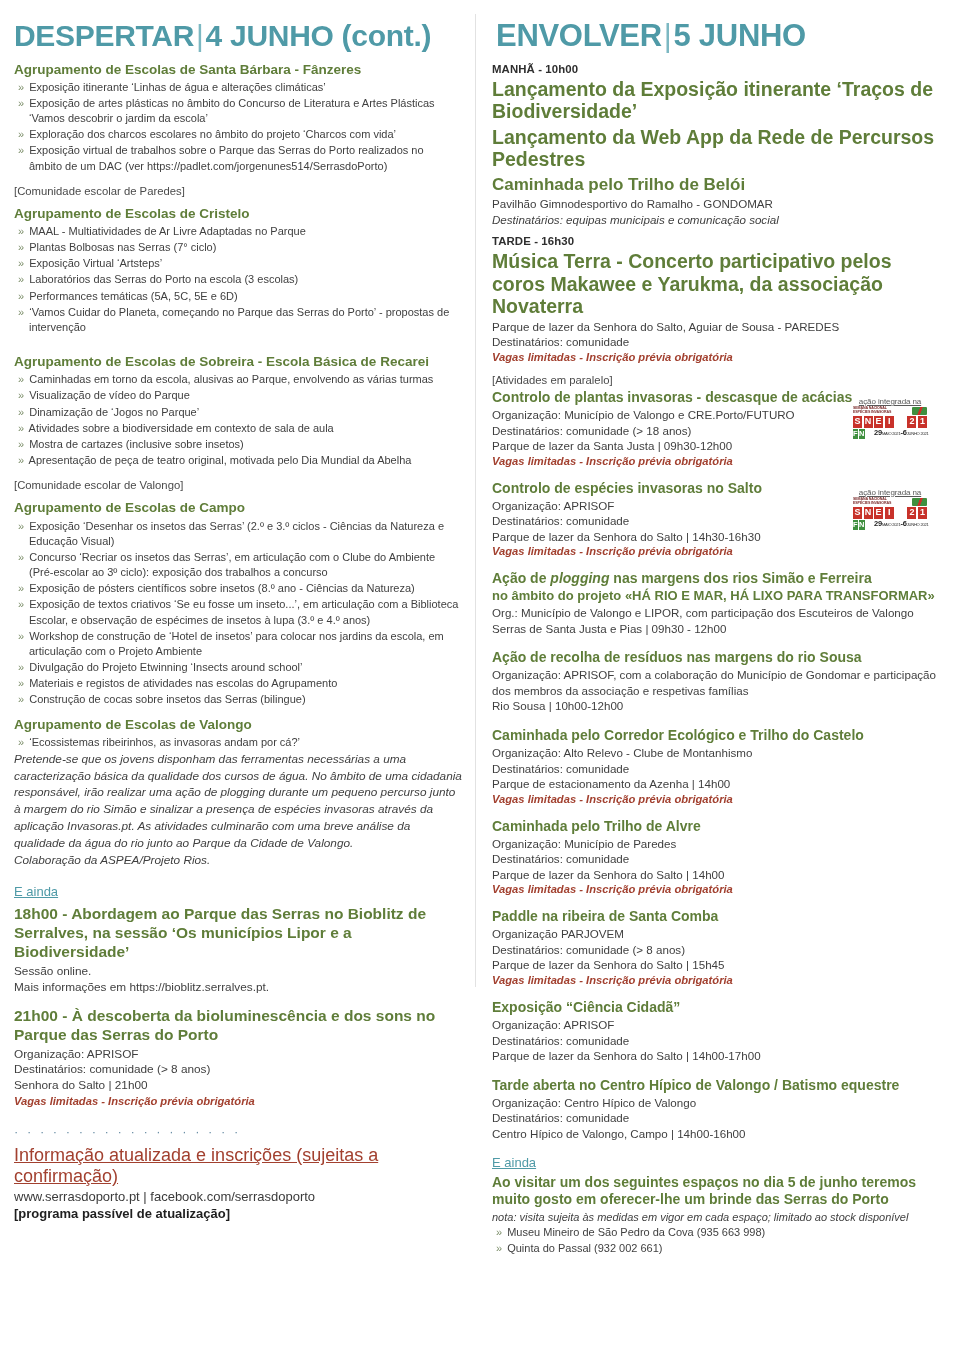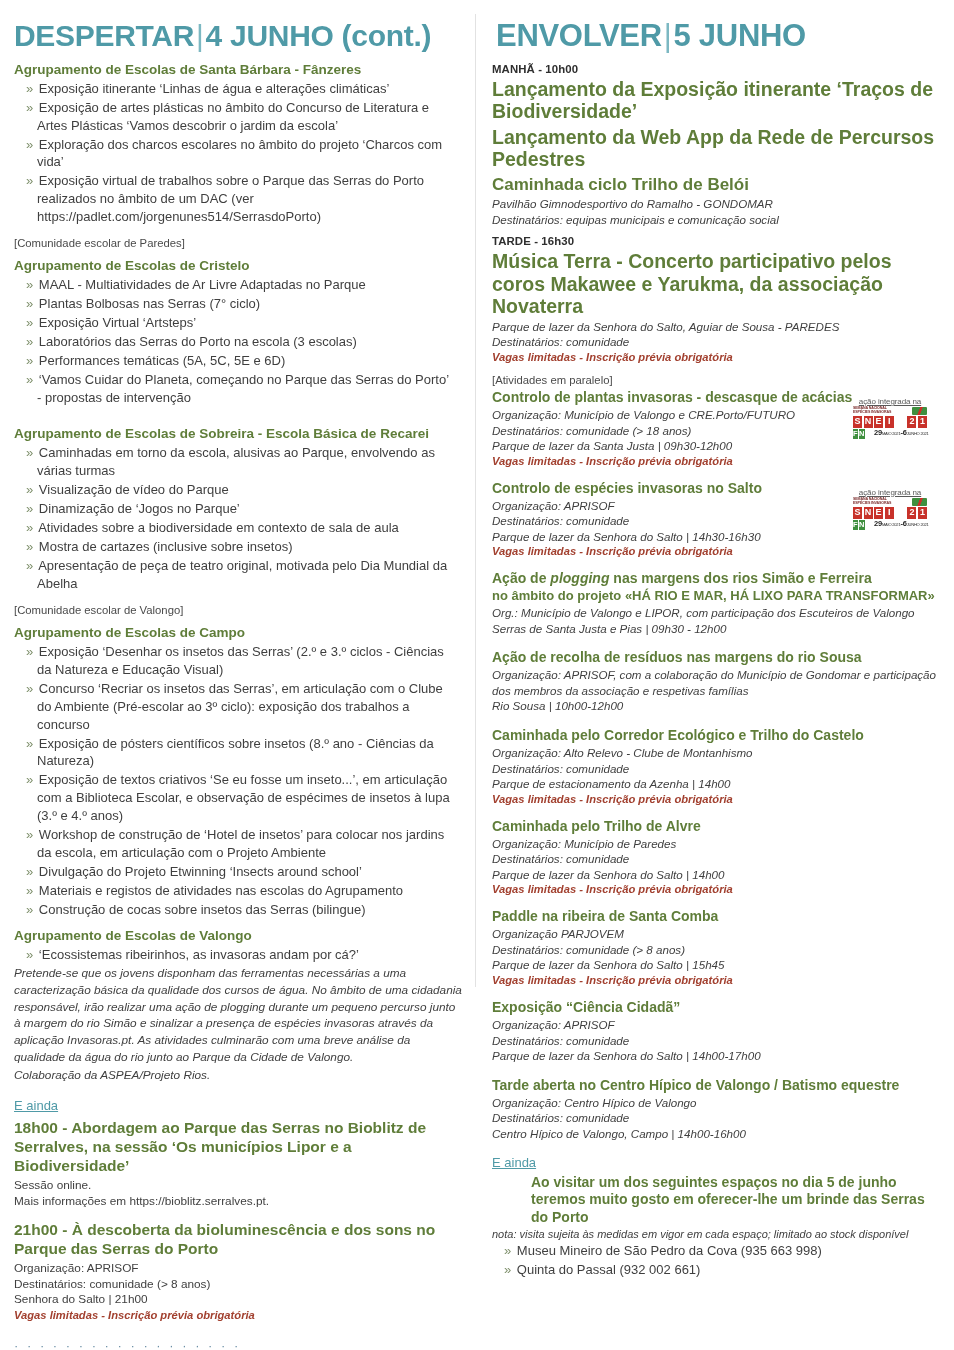--- a/index.html
+++ b/index.html
@@ -52,24 +52,24 @@
 
   
   .grp-head {
     color: #5f7d39;
     font-weight: bold;
     font-size: 13.5px;
     margin: 9px 0 2px 0;
     line-height: 1.2;
   }
   .bullet {
-    font-size: 13px;
+    font-size: 11px;
     line-height: 1.38;
     color: #3f3f3f;
-    margin: 1px 12px;
+    margin: 1px 4px;
     padding-left: 11px;
     text-indent: -11px;
   }
   .bullet .mk { color: #7d8f6a; padding-right: 2px; }
   .bracket {
     font-size: 11.3px;
     color: #4a4a4a;
     margin: 11px 0 3px 0;
   }
   .ital {
@@ -127,21 +127,20 @@
     color: #5f7d39;
     font-weight: bold;
     font-size: 17px;
     line-height: 1.18;
     margin: 4px 0 1px 0;
   }
   .meta {
     font-size: 11.6px;
     color: #3f3f3f;
     line-height: 1.34;
-    font-style: italic;
   }
   .meta-ital {
     font-size: 11.6px;
     color: #3f3f3f;
     font-style: italic;
     line-height: 1.34;
   }
   .act-title {
     color: #5f7d39;
     font-weight: bold;
@@ -315,21 +314,21 @@
 
   <div class="col col-right">
 
     <div class="banner banner-right">
       <span>ENVOLVER</span><span class="pipe">|</span><span>5 JUNHO</span>
     </div>
 
     <div class="period">MANHÃ - 10h00</div>
     <div class="hero">Lançamento da Exposição itinerante ‘Traços de Biodiversidade’</div>
     <div class="hero">Lançamento da Web App da Rede de Percursos Pedestres</div>
-    <div class="hero-sm">Caminhada ciclo Trilho de Belói</div>
+    <div class="hero-sm">Caminhada pelo Trilho de Belói</div>
     <div class="meta">Pavilhão Gimnodesportivo do Ramalho - GONDOMAR</div>
     <div class="meta-ital">Destinatários: equipas municipais e comunicação social</div>
 
     <div class="period">TARDE - 16h30</div>
     <div class="hero">Música Terra - Concerto participativo pelos coros Makawee e Yarukma, da associação Novaterra</div>
     <div class="meta">Parque de lazer da Senhora do Salto, Aguiar de Sousa - PAREDES</div>
     <div class="meta">Destinatários: comunidade</div>
     <div class="warn">Vagas limitadas - Inscrição prévia obrigatória</div>
 
     <div class="bracket">[Atividades em paralelo]</div>
@@ -459,18 +458,18 @@
     
     <div class="act-block">
       <div class="act-title">Tarde aberta no Centro Hípico de Valongo / Batismo equestre</div>
       <div class="meta">Organização: Centro Hípico de Valongo</div>
       <div class="meta">Destinatários: comunidade</div>
       <div class="meta">Centro Hípico de Valongo, Campo | 14h00-16h00</div>
     </div>
 
     <div class="eainda">E ainda</div>
 
-    <div class="act-title" style="font-size:14px;margin-left:39px;">Ao visitar um dos seguintes espaços no dia 5 de junho teremos muito gosto em oferecer-lhe um brinde das Serras do Porto</div>
+    <div class="act-title" style="font-size:14px;">Ao visitar um dos seguintes espaços no dia 5 de junho teremos muito gosto em oferecer-lhe um brinde das Serras do Porto</div>
     <div class="meta-ital" style="font-size:11px;">nota: visita sujeita às medidas em vigor em cada espaço; limitado ao stock disponível</div>
     <div class="bullet"><span class="mk">»</span> <span>Museu Mineiro de São Pedro da Cova (935 663 998)</span></div>
     <div class="bullet"><span class="mk">»</span> <span>Quinta do Passal (932 002 661)</span></div>
   </div>
 </div>
 
 </body></html>

